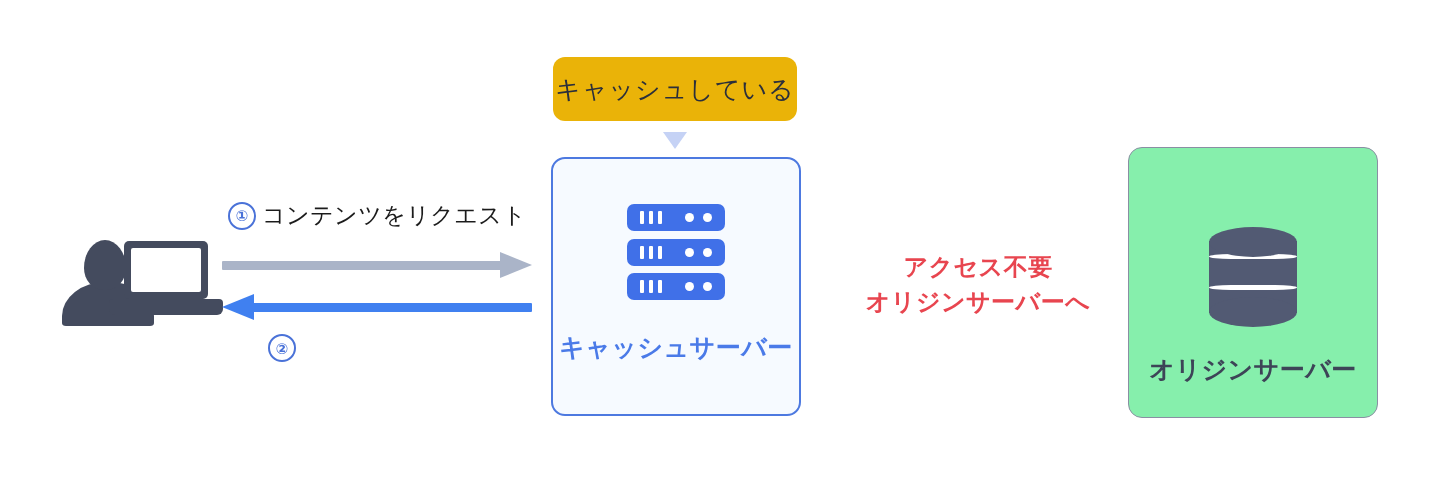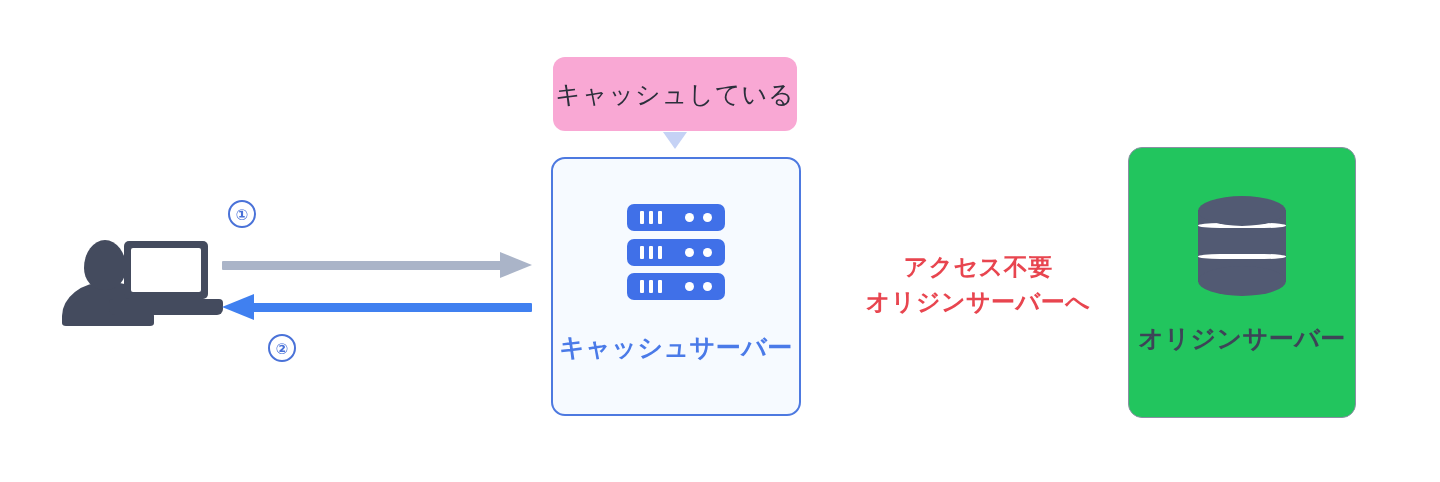--- a/index.html
+++ b/index.html
@@ -145,22 +145,22 @@
     font-weight: 700;
     line-height: 1;
     flex: none;
   }
 
   
   #cache-callout {
     left: 553px;
     top: 57px;
     width: 244px;
-    height: 74px;
-    background: #f9a8d4;
+    height: 64px;
+    background: #eab308;
     border-radius: 12px;
     display: flex;
     align-items: center;
     justify-content: center;
   }
   #cache-callout .callout-text {
     font-size: 25px;
     color: #2b2f3b;
     letter-spacing: 1px;
     white-space: nowrap;
@@ -190,24 +190,25 @@
     top: 157px;
     width: 250px;
     height: 259px;
     background: #f6faff;
     border: 2px solid #4d79e0;
     gap: 13px;
   }
   #origin-node {
     left: 1128px;
     top: 147px;
-    width: 228px;
+    width: 250px;
     height: 271px;
-    background: #22c55e;
+    background: #86efac;
     border: 1.6px solid #8a8fa3;
+    justify-content: center;
   }
 
   
   #server-icon {
     margin-top: 45px;
     width: 98px;
     height: 96px;
     display: flex;
     flex-direction: column;
     justify-content: space-between;
@@ -335,20 +336,21 @@
 
   <div id="client-figure" class="abs">
     <div class="person-body"></div>
     <div class="person-head"></div>
     <div class="laptop-screen"></div>
     <div class="laptop-base"></div>
   </div>
 
   <div id="label-request" class="flow-label">
     <span class="step-circle">①</span>
+    <span>コンテンツをリクエスト</span>
   </div>
 
   <div id="arrow-request" class="arrow-row">
     <div class="arrow-shaft"></div>
     <div class="arrow-head"></div>
   </div>
 
   <div id="arrow-response" class="arrow-row">
     <div class="arrow-shaft"></div>
     <div class="arrow-head"></div>

